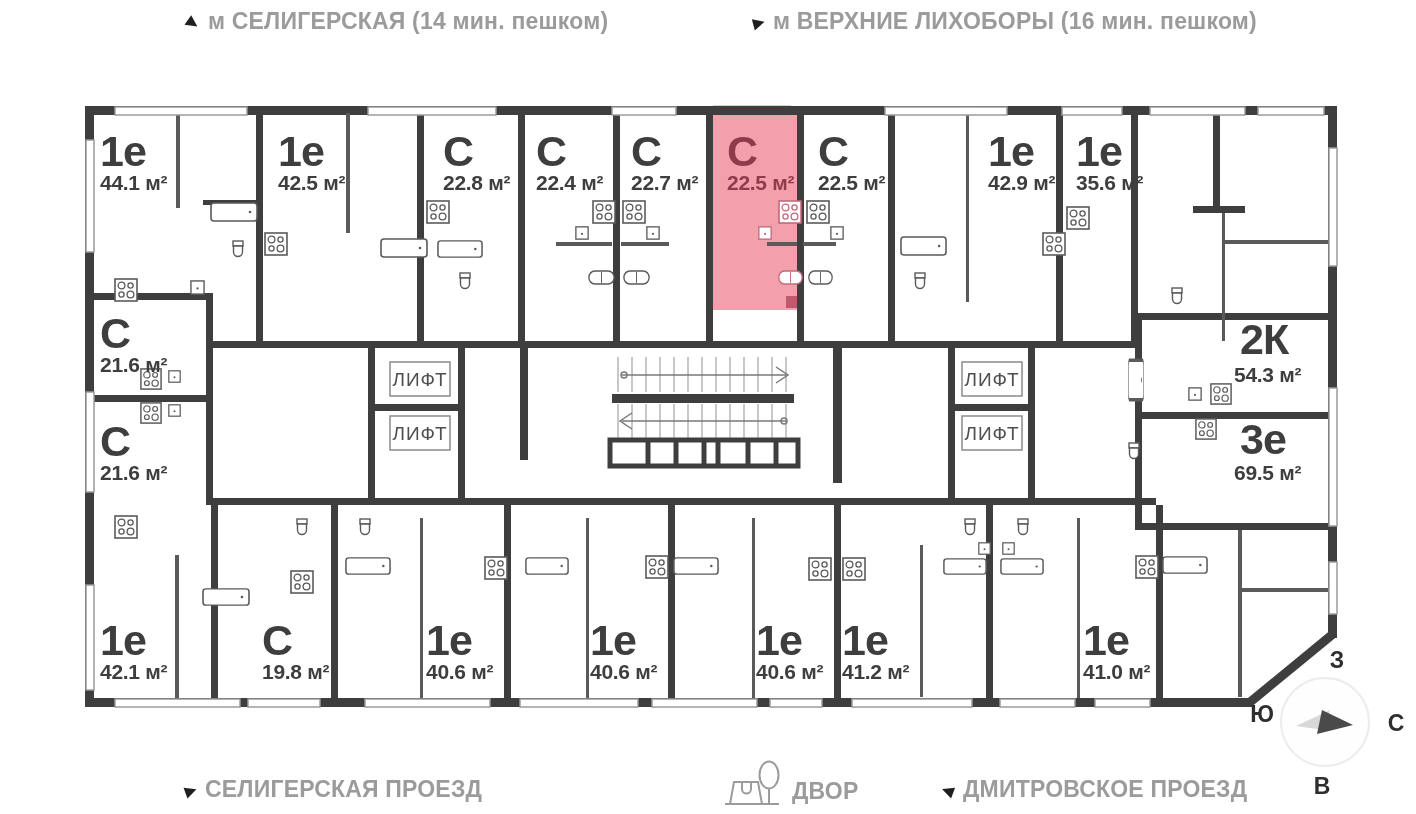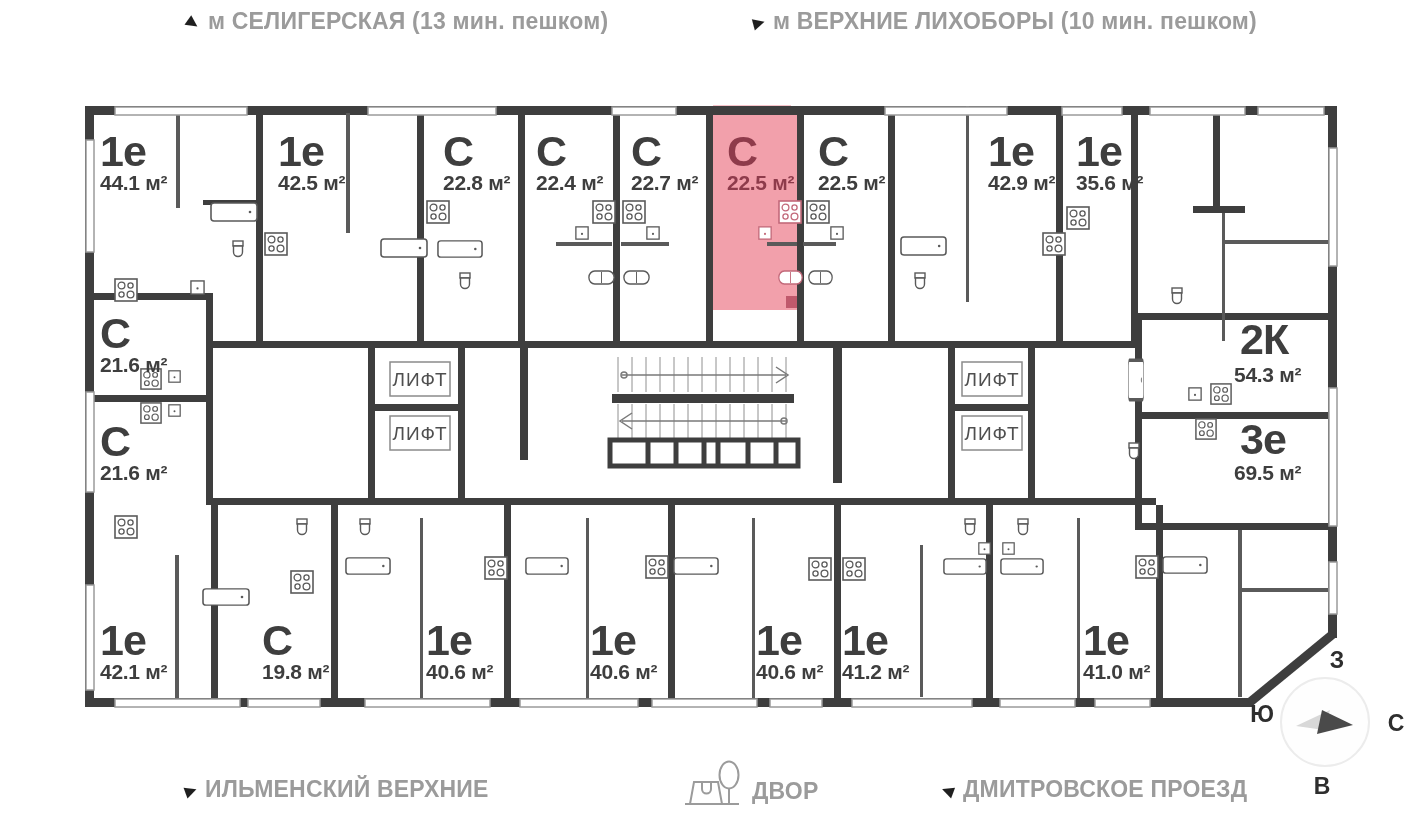--- a/index.html
+++ b/index.html
@@ -27,25 +27,25 @@
   .stair{stroke:#909090;stroke-width:1;fill:none;}
   .stair2{stroke:#7a7a7a;stroke-width:1.5;fill:none;}
   .cellw{stroke:var(--wall,#3E3E3E);stroke-width:5;fill:none;}
   .comp-l{font:700 23px "Liberation Sans",sans-serif;fill:#2e2e2e;}
 </style>
 </head>
 <body>
 
 <div class="gray-label" style="left:188px;top:8px">
   <span class="tri" style="transform:rotate(35deg)">▶</span>
-  <span>м СЕЛИГЕРСКАЯ (13 мин. пешком)</span>
+  <span>м СЕЛИГЕРСКАЯ (14 мин. пешком)</span>
 </div>
 <div class="gray-label" style="left:753px;top:8px">
   <span class="tri" style="transform:rotate(-15deg)">▶</span>
-  <span>м ВЕРХНИЕ ЛИХОБОРЫ (10 мин. пешком)</span>
+  <span>м ВЕРХНИЕ ЛИХОБОРЫ (16 мин. пешком)</span>
 </div>
 
 <svg width="1416" height="814" viewBox="0 0 1416 814" style="position:absolute;left:0;top:0">
   <defs>
     <symbol id="sym-stove" viewBox="0 0 24 24" preserveAspectRatio="none">
       <rect x="1" y="1" width="22" height="22" fill="#fff" stroke="currentColor" stroke-width="1.6"></rect>
       <circle cx="7.5" cy="7.5" r="3.4" fill="none" stroke="currentColor" stroke-width="1.3"></circle>
       <circle cx="16.5" cy="7.5" r="2.6" fill="none" stroke="currentColor" stroke-width="1.3"></circle>
       <circle cx="7.5" cy="16.5" r="2.6" fill="none" stroke="currentColor" stroke-width="1.3"></circle>
       <circle cx="16.5" cy="16.5" r="3.4" fill="none" stroke="currentColor" stroke-width="1.3"></circle>
@@ -338,23 +338,23 @@
     <polygon points="1322,710 1353,725 1317,734" fill="#4a4a4a"></polygon>
     <text class="comp-l" x="1337" y="668" text-anchor="middle">З</text>
     <text class="comp-l" x="1262" y="722" text-anchor="middle">Ю</text>
     <text class="comp-l" x="1396" y="731" text-anchor="middle">С</text>
     <text class="comp-l" x="1322" y="794" text-anchor="middle">В</text>
   </g>
 </svg>
 
 <div class="gray-label" style="left:185px;top:776px">
   <span class="tri" style="transform:rotate(-20deg)">▶</span>
-  <span>ИЛЬМЕНСКИЙ ВЕРХНИЕ</span>
-</div>
-<div class="gray-label court" style="left:682px;top:758px">
+  <span>СЕЛИГЕРСКАЯ ПРОЕЗД</span>
+</div>
+<div class="gray-label court" style="left:722px;top:758px">
   <svg width="60" height="52" viewBox="0 0 60 52">
     <g fill="none" stroke="#9b9b9b" stroke-width="2">
       <path d="M3 46 H57"></path>
       <path d="M8 46 L12 24 H36 L40 46"></path>
       <path d="M20 24 v7 a4.5 4.5 0 0 0 9 0 v-7"></path>
       <ellipse cx="47" cy="17" rx="9.5" ry="13.5"></ellipse>
       <line x1="47" y1="30.5" x2="47" y2="46"></line>
     </g>
   </svg>
   <span style="margin-top:14px">ДВОР</span>

